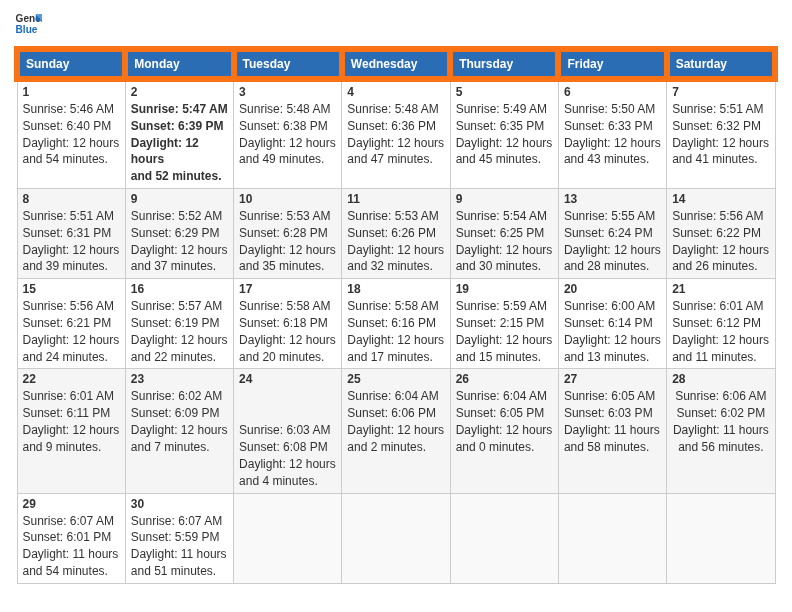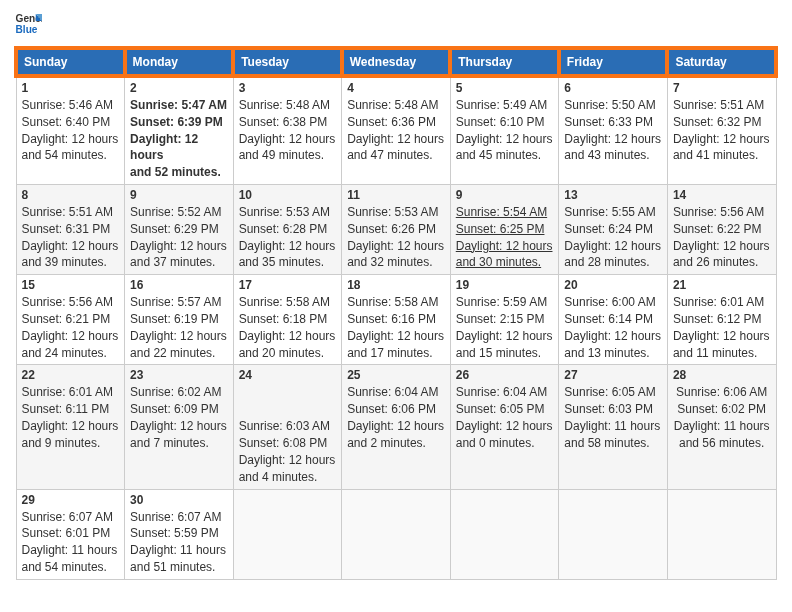--- a/index.html
+++ b/index.html
@@ -48,21 +48,21 @@
       border-collapse: collapse;
       table-layout: fixed;
     }
     .calendar thead th {
       background: #2a6db5;
       color: #fff;
       font-size: 12px;
       font-weight: bold;
       text-align: left;
       padding: 5px 6px;
-      border: 4px solid #f97316;
+      border: 6px solid #f97316;
     }
     .calendar tbody td {
       border: 1px solid #ccc;
       vertical-align: top;
       padding: 3px 5px;
       font-size: 9.5px;
       color: #333;
       height: 80px;
       background: #fff;
     }
@@ -142,21 +142,21 @@
           <td>
             <span class="day-number">4</span>
             <div class="day-info" style="white-space: pre-line;">Sunrise: 5:48 AM
 Sunset: 6:36 PM
 Daylight: 12 hours
 and 47 minutes.</div>
           </td>
           <td>
             <span class="day-number">5</span>
             <div class="day-info" style="white-space: pre-line;">Sunrise: 5:49 AM
-Sunset: 6:10 PM
+Sunset: 6:35 PM
 Daylight: 12 hours
 and 45 minutes.</div>
           </td>
           <td>
             <span class="day-number">6</span>
             <div class="day-info" style="white-space: pre-line;">Sunrise: 5:50 AM
 Sunset: 6:33 PM
 Daylight: 12 hours
 and 43 minutes.</div>
           </td>
@@ -192,21 +192,21 @@
           </td>
           <td>
             <span class="day-number">11</span>
             <div class="day-info" style="white-space: pre-line;">Sunrise: 5:53 AM
 Sunset: 6:26 PM
 Daylight: 12 hours
 and 32 minutes.</div>
           </td>
           <td>
             <span class="day-number">9</span>
-            <div class="day-info" style="white-space: pre-line; text-decoration: underline;">Sunrise: 5:54 AM
+            <div class="day-info" style="white-space: pre-line;">Sunrise: 5:54 AM
 Sunset: 6:25 PM
 Daylight: 12 hours
 and 30 minutes.</div>
           </td>
           <td>
             <span class="day-number">13</span>
             <div class="day-info" style="white-space: pre-line;">Sunrise: 5:55 AM
 Sunset: 6:24 PM
 Daylight: 12 hours
 and 28 minutes.</div>

